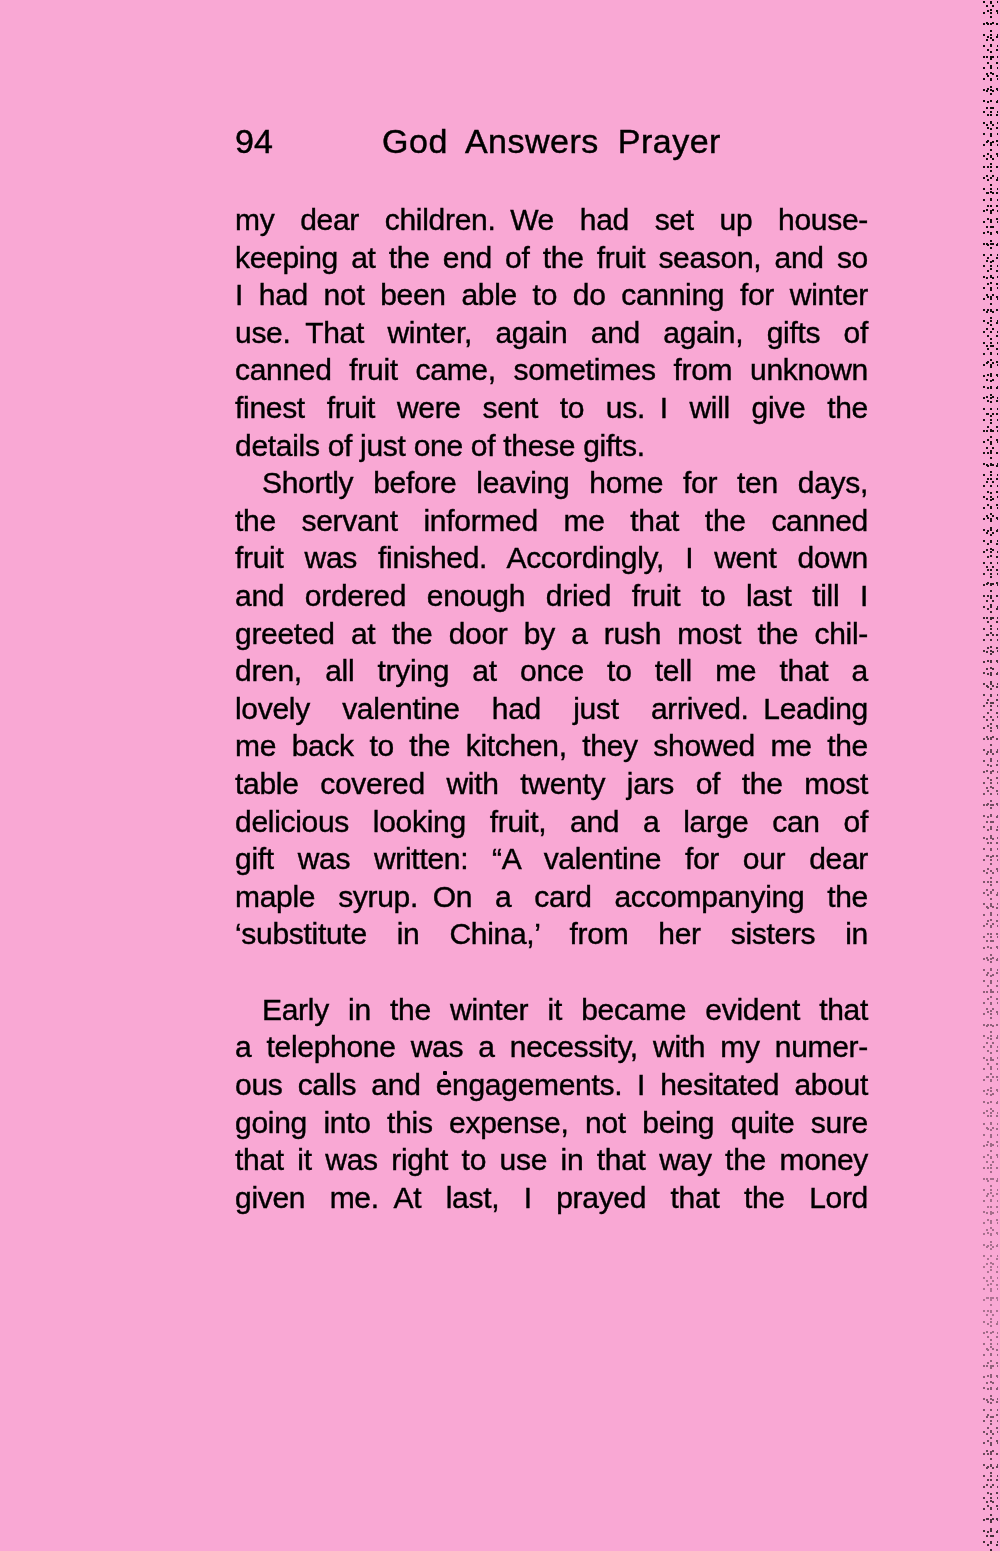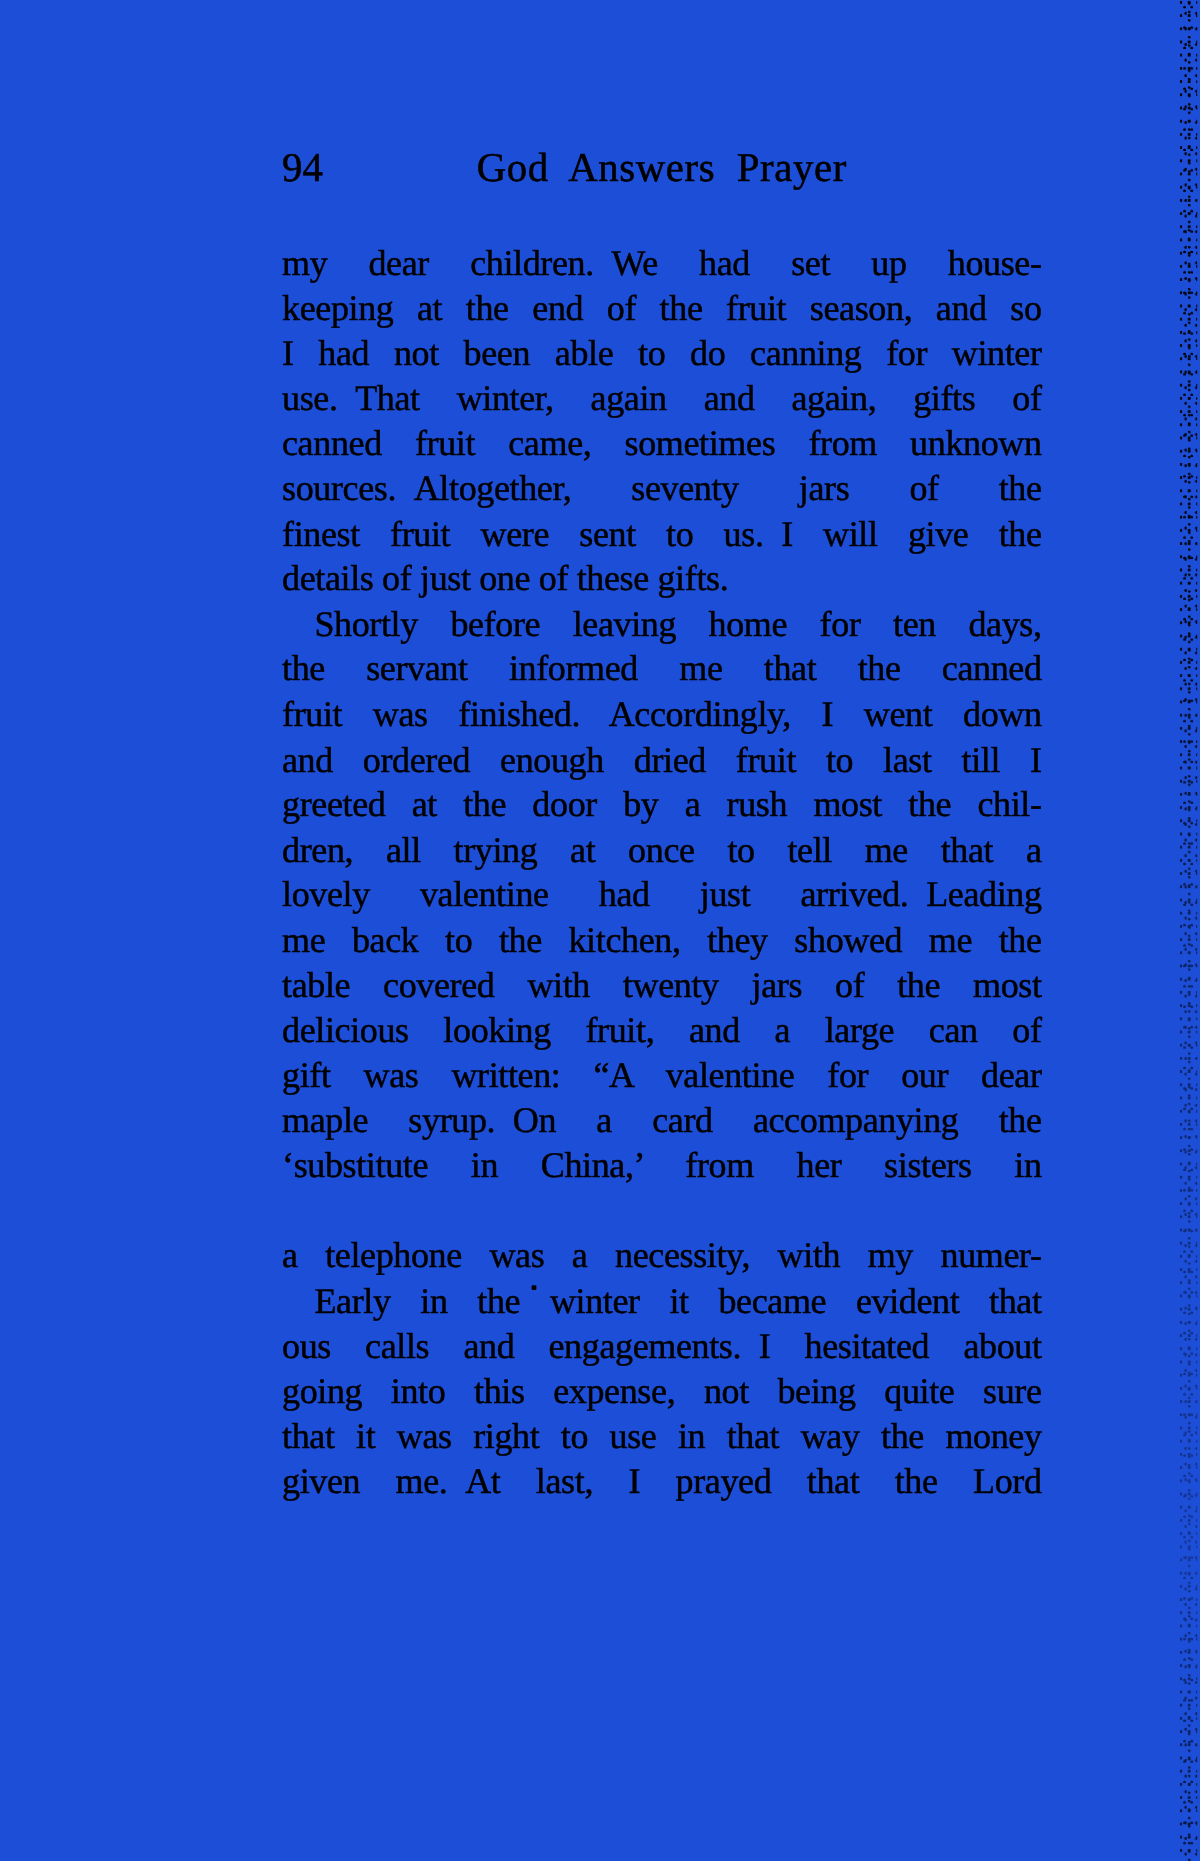--- a/index.html
+++ b/index.html
@@ -1,22 +1,22 @@
 <!DOCTYPE html>
 <html><head>
 <meta charset="utf-8">
 <style>
   html, body { margin: 0; padding: 0; background: #ffffff; }
   .page {
     position: relative;
     width: 1000px;
     height: 1551px;
-    background: #1d4ed8;
+    background: #f9a8d4;
     overflow: hidden;
-    font-family: Liberation Serif, serif;
+    font-family: Liberation Sans, sans-serif;
     color: #000000;
   }
   
   .header {
     position: absolute;
     left: 235px;
     top: 120px;
     width: 633px;
     height: 44px;
     font-size: 34px;
@@ -98,21 +98,20 @@
   </div>
 
   <div class="text-block">
 
     <div class="para">
       <div class="line">my dear children. We had set up house-</div>
       <div class="line">keeping at the end of the fruit season, and so</div>
       <div class="line">I had not been able to do canning for winter</div>
       <div class="line">use. That winter, again and again, gifts of</div>
       <div class="line">canned fruit came, sometimes from unknown</div>
-      <div class="line">sources. Altogether, seventy jars of the</div>
       <div class="line">finest fruit were sent to us. I will give the</div>
       <div class="line short">details of just one of these gifts.</div>
     </div>
 
     <div class="para">
       <div class="line indent">Shortly before leaving home for ten days,</div>
       <div class="line">the servant informed me that the canned</div>
       <div class="line">fruit was finished. Accordingly, I went down</div>
       <div class="line">and ordered enough dried fruit to last till I</div>
       <div class="line">greeted at the door by a rush most the chil-</div>
@@ -120,22 +119,22 @@
       <div class="line">lovely valentine had just arrived. Leading</div>
       <div class="line">me back to the kitchen, they showed me the</div>
       <div class="line">table covered with twenty jars of the most</div>
       <div class="line">delicious looking fruit, and a large can of</div>
       <div class="line">gift was written: “A valentine for our dear</div>
       <div class="line">maple syrup. On a card accompanying the</div>
       <div class="line">‘substitute in China,’ from her sisters in</div>
     </div>
 
     <div class="para gap-above">
+      <div class="line indent">Early in the winter it became evident that</div>
       <div class="line">a telephone was a necessity, with my numer-</div>
-      <div class="line indent">Early in the winter it became evident that</div>
       <div class="line">ous calls and engagements. I hesitated about</div>
       <div class="line">going into this expense, not being quite sure</div>
       <div class="line">that it was right to use in that way the money</div>
       <div class="line">given me. At last, I prayed that the Lord</div>
     </div>
 
   </div>
 
   <div class="edge-noise"></div>
   <div class="speck"></div>

